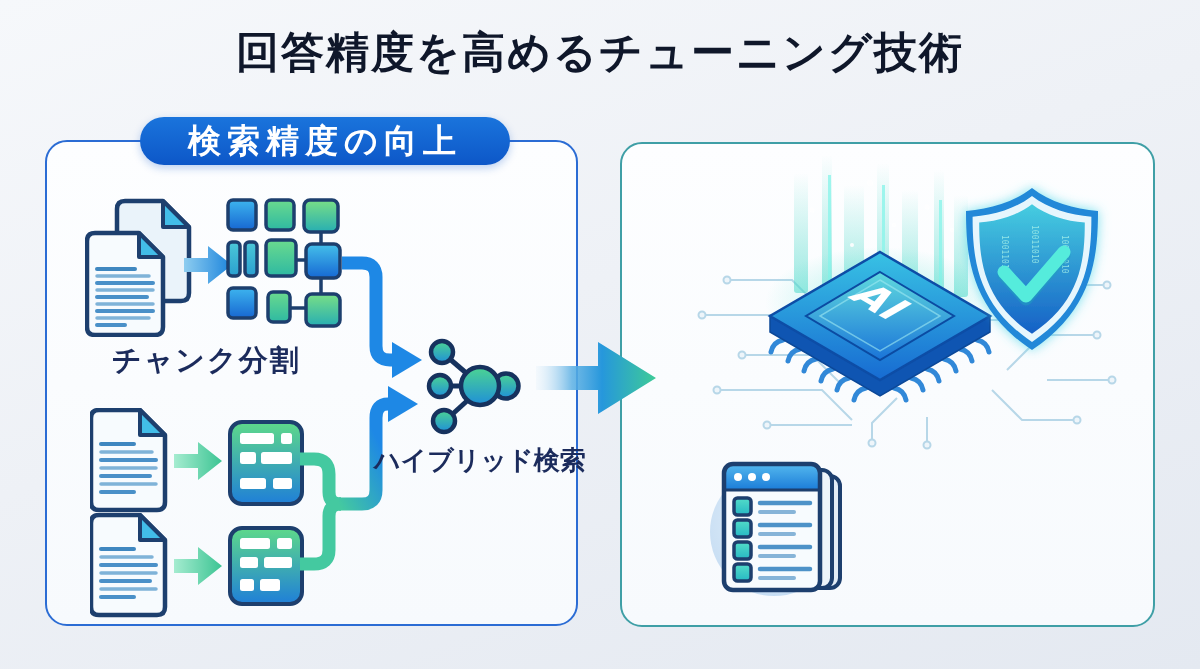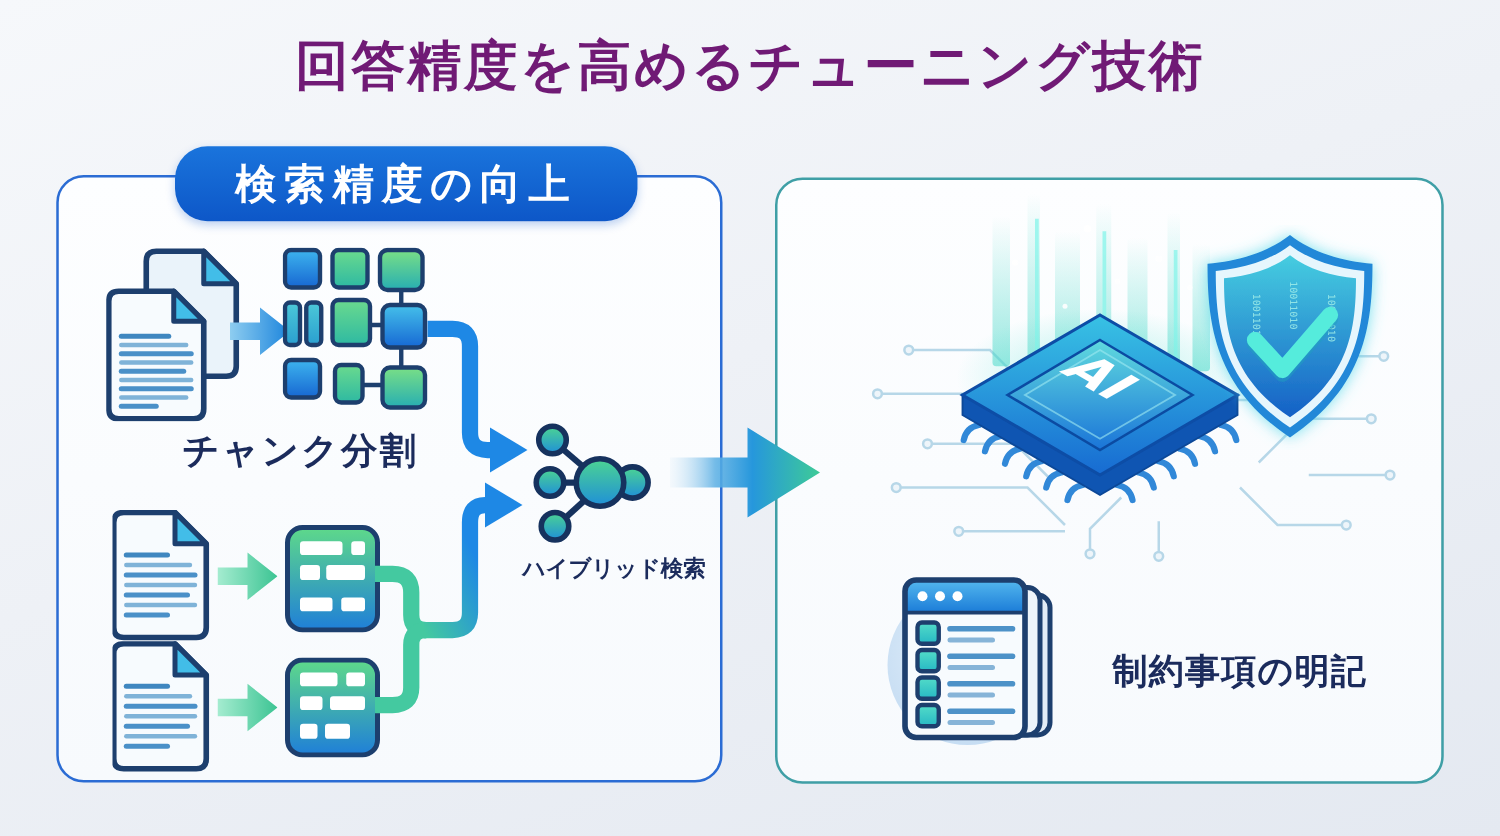--- a/index.html
+++ b/index.html
@@ -7,49 +7,49 @@
   body{
     font-family:"DejaVu Sans","Liberation Sans",sans-serif;
     background:linear-gradient(160deg,#f6f8fb 0%,#eef1f6 45%,#e4e9f1 100%);
     position:relative;
   }
   .canvas{ position:absolute; inset:0; width:1200px; height:669px; }
 
   .title{
     position:absolute; left:0; top:24px; width:1200px;
     text-align:center; font-size:43px; font-weight:800;
-    color:#701a75; letter-spacing:2px;
+    color:#0f172a; letter-spacing:2px;
   }
 
   .panel{
     position:absolute; border-radius:22px;
     background:linear-gradient(180deg,#fdfeff 0%,#f7fafd 100%);
     z-index:1;
   }
   .panel.left{ left:45px; top:140px; width:533px; height:486px; border:2.5px solid #2b6cd4; }
   .panel.right{ left:620px; top:142px; width:535px; height:485px; border:2.5px solid #3f9fa6; }
 
   .pill{
-    position:absolute; top:117px; height:60px; border-radius:26px;
+    position:absolute; top:117px; height:48px; border-radius:26px;
     display:flex; align-items:center; justify-content:center;
     color:#ffffff; font-weight:bold; z-index:3;
   }
   .pill.left{
     left:140px; width:370px; font-size:33px; letter-spacing:6px;
     background:linear-gradient(180deg,#1a74dc,#0d57c8);
     box-shadow:0 3px 8px rgba(13,87,200,.28);
   }
   .pill.right{
     left:716px; width:366px; font-size:33px; letter-spacing:8px;
     background:linear-gradient(180deg,#35a3b3,#22909f);
     box-shadow:0 3px 8px rgba(34,144,159,.28);
   }
 
   .label{
-    position:absolute; font-weight:bold; color:#1b2b5c; z-index:3; white-space:nowrap;margin-left:34px;
+    position:absolute; font-weight:bold; color:#1b2b5c; z-index:3; white-space:nowrap;
   }
   .art{ position:absolute; z-index:2; }
   .art.over{ z-index:4; }
 </style>
 </head>
 <body>
 
 <div class="canvas">
 
   <div class="title">回答精度を高めるチューニング技術</div>
@@ -238,21 +238,21 @@
     </g>
     <g fill="url(#ng)" stroke="#16325e" stroke-width="4.5">
       <circle cx="18" cy="26" r="11"></circle>
       <circle cx="16" cy="60" r="11"></circle>
       <circle cx="20" cy="95" r="11"></circle>
       <circle cx="82" cy="60" r="12.5"></circle>
       <circle cx="56" cy="60" r="19"></circle>
     </g>
   </svg>
 
-  <div class="label" style="left:384px;top:443px;font-size:18px;letter-spacing:0px;">ハイブリッド検索</div>
+  <div class="label" style="left:374px;top:443px;font-size:26px;letter-spacing:0px;">ハイブリッド検索</div>
 
   <svg class="art over" style="left:534px;top:326px" width="128" height="104" viewBox="0 0 128 104">
     <defs>
         <linearGradient id="tg" x1="0" y1="0" x2="1" y2="0">
       <stop offset="0" stop-color="#cfe6f6" stop-opacity="0.15"></stop>
       <stop offset="0.3" stop-color="#5cb0e4" stop-opacity="0.85"></stop>
       <stop offset="0.55" stop-color="#2697dc"></stop>
       <stop offset="1" stop-color="#3ecb97"></stop>
     </linearGradient>
       </defs>
@@ -421,15 +421,14 @@
       <line x1="64" y1="88" x2="98" y2="88" stroke="#86b4d8" stroke-width="4" stroke-linecap="round"></line>
       <rect x="38" y="96" width="17" height="17" rx="3.5" fill="url(#cb)" stroke="#1d3f6e" stroke-width="3.5"></rect>
       <line x1="64" y1="101" x2="114" y2="101" stroke="#4d92c8" stroke-width="4.5" stroke-linecap="round"></line>
       <line x1="64" y1="110" x2="98" y2="110" stroke="#86b4d8" stroke-width="4" stroke-linecap="round"></line>
       <rect x="38" y="118" width="17" height="17" rx="3.5" fill="url(#cb)" stroke="#1d3f6e" stroke-width="3.5"></rect>
       <line x1="64" y1="123" x2="114" y2="123" stroke="#4d92c8" stroke-width="4.5" stroke-linecap="round"></line>
       <line x1="64" y1="132" x2="98" y2="132" stroke="#86b4d8" stroke-width="4" stroke-linecap="round"></line>
     </g>
   </svg>
 
-  <div class="label" style="left:856px;top:518px;font-size:28px;letter-spacing:1px;">制約事項の明記</div>
 
 </div>
 
 </body></html>

